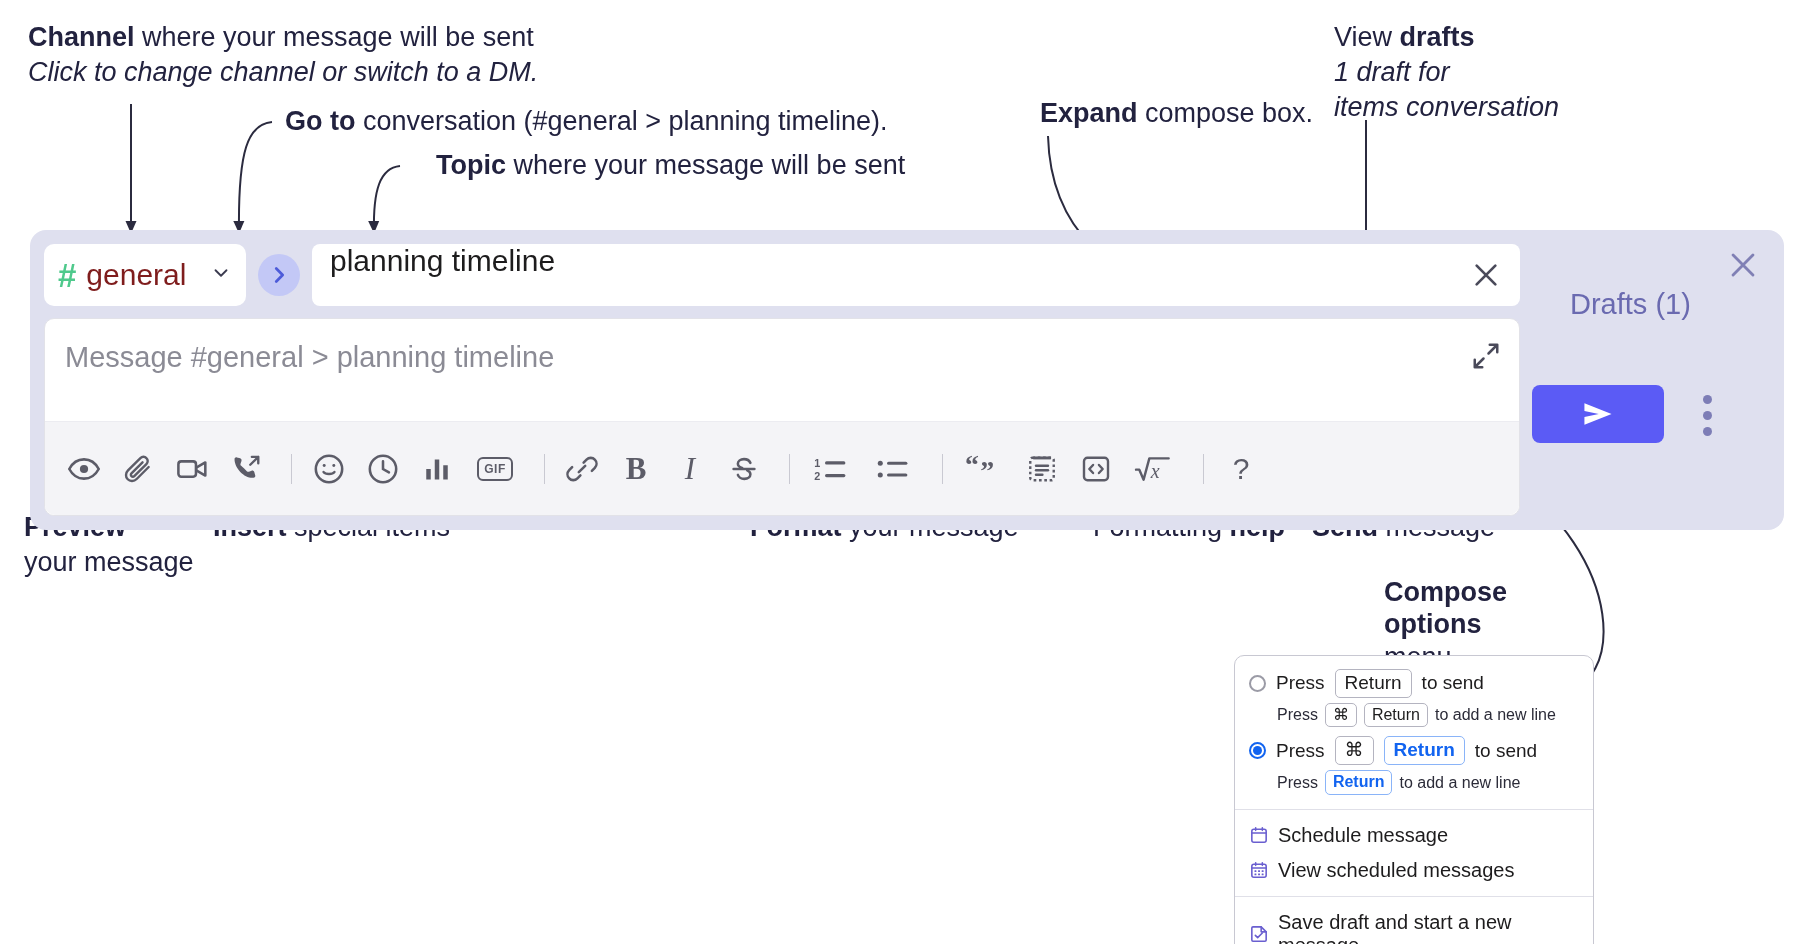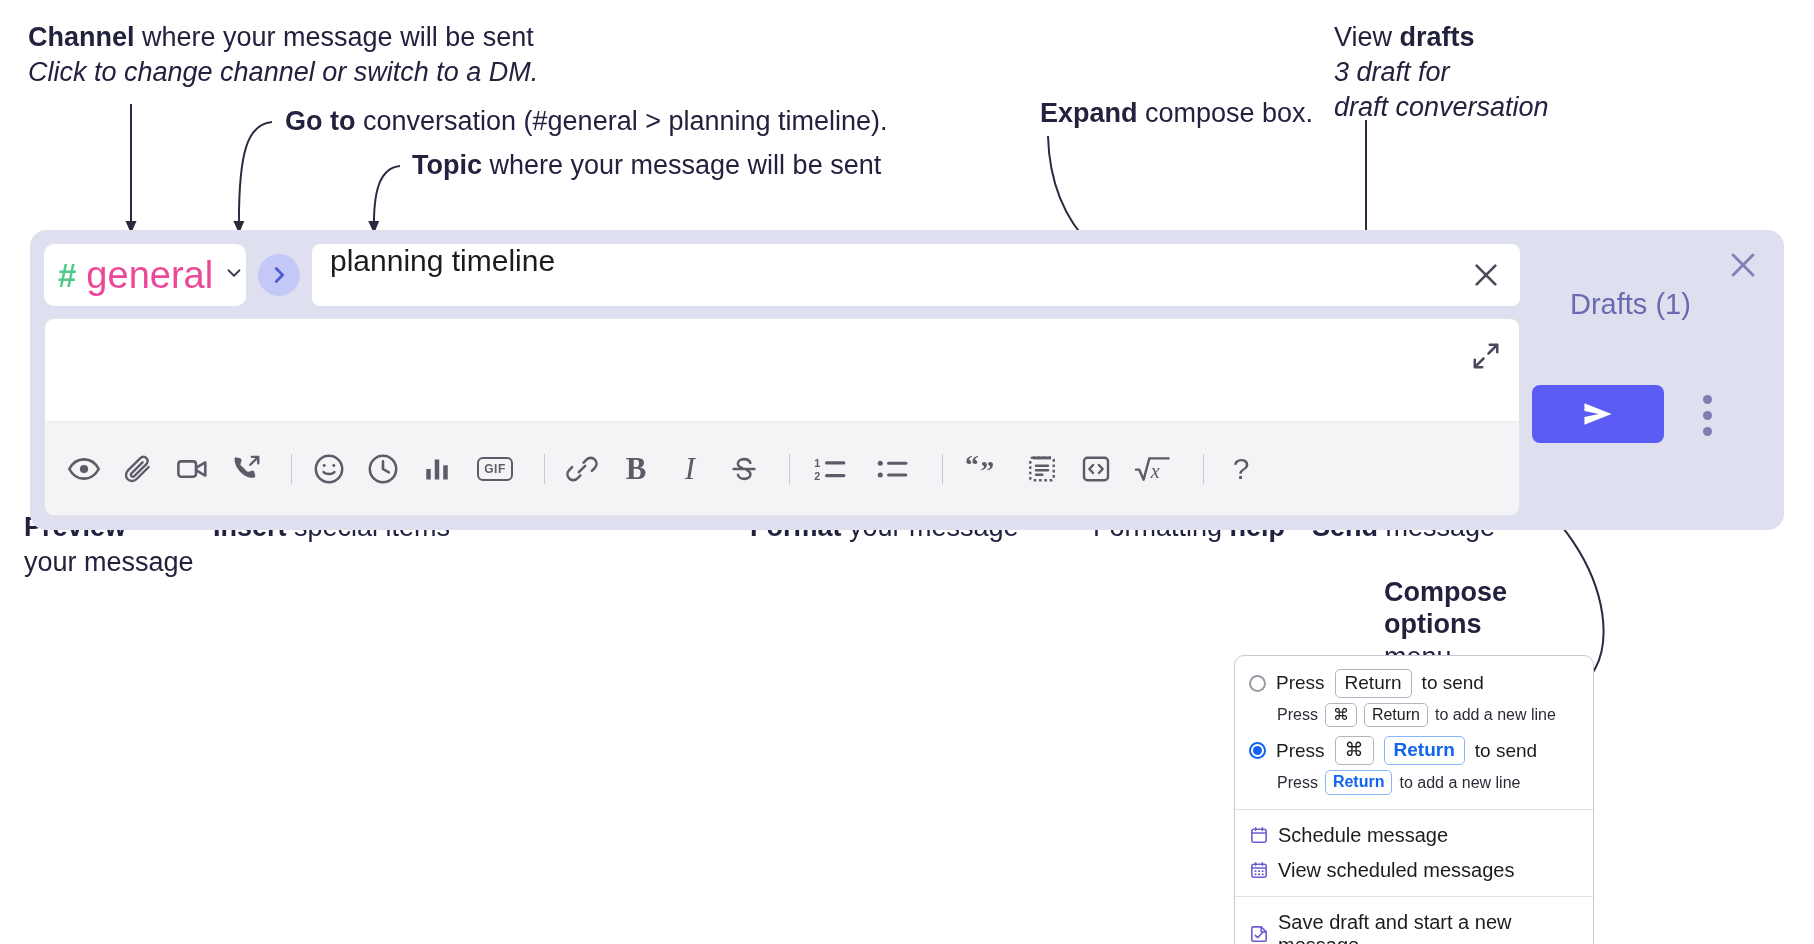--- a/index.html
+++ b/index.html
@@ -43,21 +43,21 @@
   
   #top-row { position: absolute; left: 0; top: 0; height: 62px; width: 100%; display: flex; align-items: center; }
   #channel-select {
     width: 202px; height: 62px;
     background: #fff; border-radius: 10px;
     display: flex; align-items: center; gap: 10px;
     padding: 0 14px;
     cursor: pointer;
   }
   .hash-icon { font-size: 33px; font-weight: 700; color: #4fc98c; line-height: 1; }
-  #channel-name { font-size: 38px; color: #ec4899; }
+  #channel-name { font-size: 30px; color: #7f1d1d; }
   .chev { margin-left: auto; color: #3b3b4f; font-size: 20px; }
 
   #goto-btn {
     width: 42px; height: 42px; border-radius: 50%;
     background: #c3c8f6;
     margin: 0 12px;
     display: flex; align-items: center; justify-content: center;
     color: #4d5bd9; font-size: 24px; font-weight: 700;
     cursor: pointer;
   }
@@ -168,32 +168,32 @@
 
   <div class="anno" style="left:28px; top:22px;">
     <div><b>Channel</b><span> where your message will be sent</span></div>
     <div class="it" style="margin-top:3px;">Click to change channel or switch to a DM.</div>
   </div>
 
   <div class="anno" style="left:285px; top:106px;">
     <b>Go to</b><span> conversation (#general &gt; planning timeline).</span>
   </div>
 
-  <div class="anno" style="left:412px; top:150px;">
+  <div class="anno" style="left:436px; top:150px;">
     <b>Topic</b><span> where your message will be sent</span>
   </div>
 
   <div class="anno" style="left:1040px; top:98px;">
     <b>Expand</b><span> compose box.</span>
   </div>
 
   <div class="anno" style="left:1334px; top:22px;">
     <div><span>View </span><b>drafts</b></div>
-    <div class="it" style="margin-top:3px;">3 draft for</div>
-    <div class="it" style="margin-top:3px;">draft conversation</div>
+    <div class="it" style="margin-top:3px;">1 draft for</div>
+    <div class="it" style="margin-top:3px;">items conversation</div>
   </div>
 
   <div class="anno" style="left:24px; top:512px;">
     <div><b>Preview</b></div>
     <div style="margin-top:3px;">your message</div>
   </div>
 
   <div class="anno" style="left:213px; top:512px;">
     <b>Insert</b><span> special items</span>
   </div>
@@ -284,20 +284,21 @@
           <span id="topic-value">planning timeline</span>
           <span id="topic-clear">
             <svg width="32" height="32" viewBox="0 0 24 24" fill="none" stroke="#4a4a5a" stroke-width="2" stroke-linecap="round">
               <path d="M5 5 L19 19 M19 5 L5 19"></path>
             </svg>
           </span>
         </div>
       </div>
 
       <div id="message-box">
+        <div id="message-placeholder">Message #general &gt; planning timeline</div>
 
         <div id="expand-btn">
           <svg width="30" height="30" viewBox="0 0 24 24" fill="none" stroke="#4a4a5a" stroke-width="2" stroke-linecap="round" stroke-linejoin="round">
             <path d="M14 10 L21 3 M21 3 L15 3 M21 3 L21 9"></path>
             <path d="M10 14 L3 21 M3 21 L9 21 M3 21 L3 15"></path>
           </svg>
         </div>
 
         <div id="msg-divider"></div>
 

